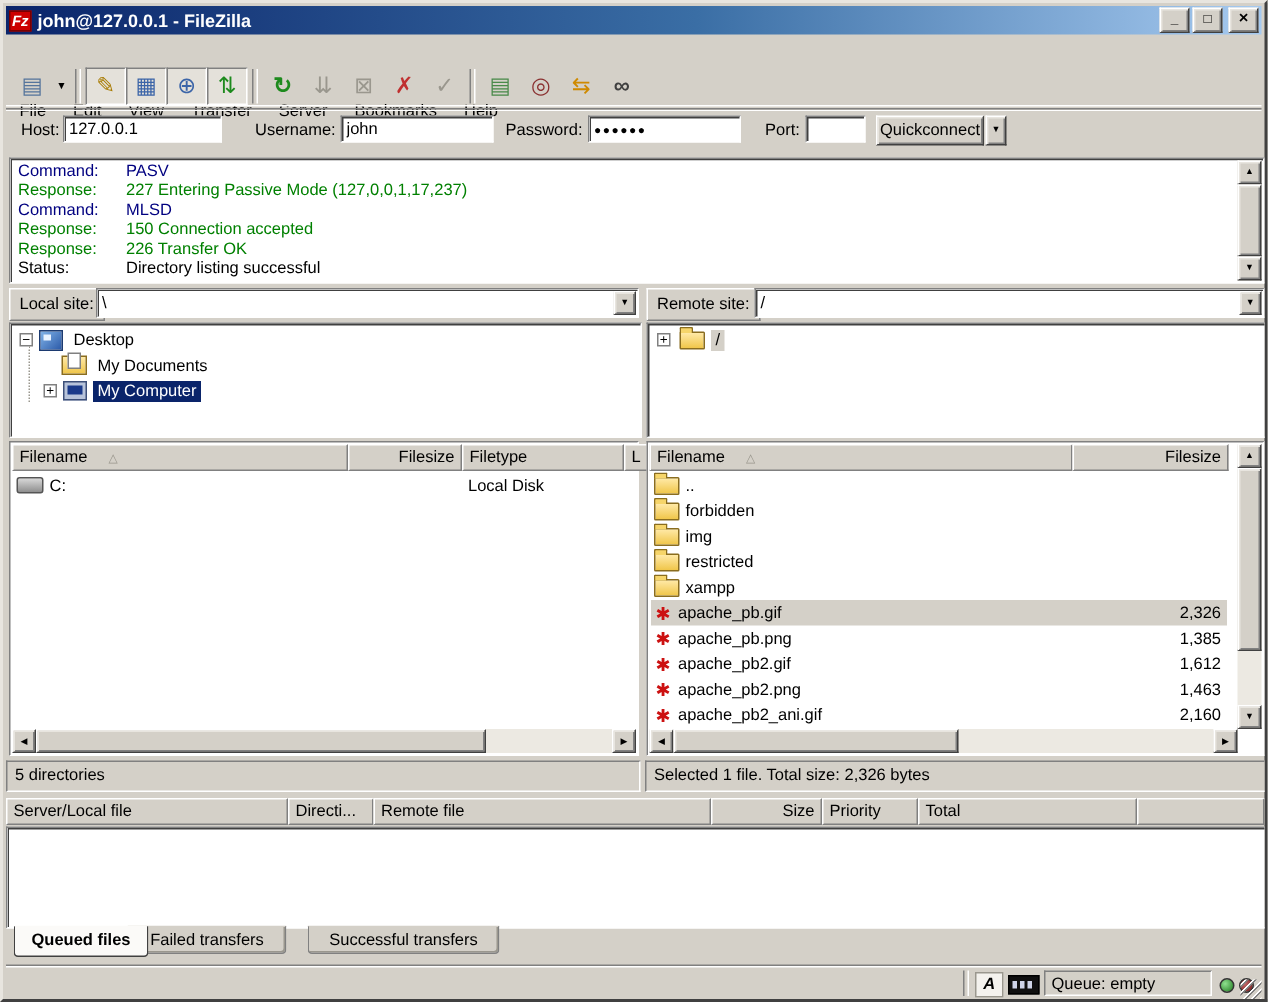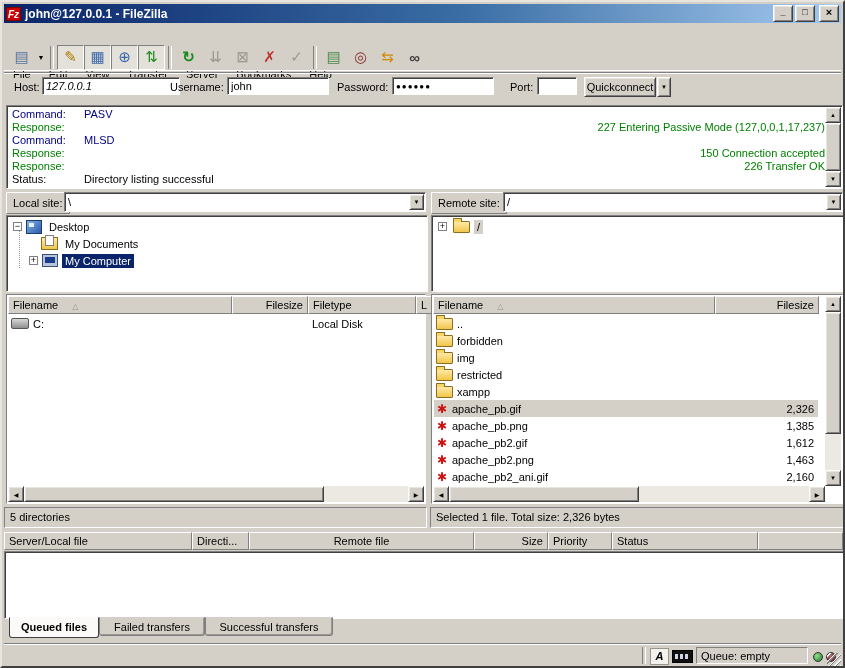--- a/index.html
+++ b/index.html
@@ -33,21 +33,21 @@
   
   .quickbar{left:2px;top:70px;width:837px;height:30px;border-top:1px solid #808080;box-shadow:inset 0 1px 0 #fff;}
   .qlabel{position:absolute;top:8px;}
   .qinput{position:absolute;top:4px;height:18px;border:1px solid;border-color:#808080 #fff #fff #808080;box-shadow:inset 1px 1px 0 #404040;background:#fff;font:11px "Liberation Sans",sans-serif;padding:0 3px;box-sizing:border-box;}
   .qbtn{position:absolute;top:4px;height:20px;font:11px "Liberation Sans",sans-serif;text-align:center;line-height:18px;cursor:pointer;box-sizing:border-box;}
   
   .log{left:4px;top:103px;width:837px;height:84px;box-sizing:border-box;}
   .loginner{position:absolute;left:1px;top:1px;right:17px;bottom:1px;background:#fff;overflow:hidden;padding:1px 0 0 4px;}
   .logline{display:flex;height:13px;line-height:13px;white-space:nowrap;}
   .logline .llabel{width:72px;}
-  .lcommand{color:#000080;}.lresponse{color:#008000;justify-content:space-between;}.lstatus{color:#000;}
+  .lcommand{color:#000080;}.lresponse{color:#008000;}.lstatus{color:#000;}
   
   .sb{background:#ece9e2;}
   .sbtn{background:#d4d0c8;border:1px solid;border-color:#ffffff #404040 #404040 #ffffff;box-shadow:inset 1px 1px 0 #e8e5df,inset -1px -1px 0 #808080;display:flex;align-items:center;justify-content:center;font-size:6px;color:#000;box-sizing:border-box;cursor:pointer;}
   .sthumb{background:#d4d0c8;border:1px solid;border-color:#ffffff #404040 #404040 #ffffff;box-shadow:inset 1px 1px 0 #e8e5df,inset -1px -1px 0 #808080;box-sizing:border-box;cursor:grab;}
   
   .siterow{height:22px;}
   .sitelabel{position:absolute;top:0;height:20px;line-height:20px;padding:0 6px;}
   .combo{position:absolute;top:0;height:20px;box-sizing:border-box;}
   .combotext{position:absolute;left:3px;top:2px;right:18px;height:14px;line-height:14px;background:transparent;white-space:pre;}
   .comboarrow{position:absolute;right:1px;top:1px;width:15px;bottom:1px;font-size:6px;}
@@ -166,21 +166,21 @@
     <div class="tbtn tb-sync">
         <span>⇆</span>
       </div>
     <div class="tbtn tb-find">
         <span>∞</span>
       </div>
   </div>
 
   <div class="abs quickbar">
     <span class="qlabel" style="left:10px;">Host:</span>
-    <input class="qinput" style="left: 38px; width: 138px; font-style: italic;" value="127.0.0.1">
+    <input class="qinput" style="left: 38px; width: 106px;" value="127.0.0.1">
     <span class="qlabel" style="left:166px;">Username:</span>
     <input class="qinput" style="left: 223px; width: 102px;" value="john">
     <span class="qlabel" style="left:333px;">Password:</span>
     <input class="qinput" style="left: 388px; width: 102px; font-size: 8px; letter-spacing: 1px;" value="●●●●●●">
     <span class="qlabel" style="left:506px;">Port:</span>
     <input class="qinput" style="left: 533px; width: 40px;" value="">
     <div class="qbtn raised2" style="left:580px;width:72px;">Quickconnect</div>
     <div class="qbtn raised2" style="left:653px;width:14px;font-size:6px;"><span>▼</span></div>
   </div>
 
@@ -363,31 +363,31 @@
         </div>
     </div>
   </div>
 
   <div class="abs statusbox" style="left:2px;top:505px;width:423px;height:21px;">5 directories</div>
   <div class="abs statusbox" style="left:428px;top:505px;width:415px;height:21px;">Selected 1 file. Total size: 2,326 bytes</div>
 
   <div class="abs" style="left:2px;top:530px;width:839px;height:19px;display:flex;">
     <div class="hcell" style="width:188px;"><span>Server/Local file</span></div>
     <div class="hcell" style="width:57px;"><span>Directi...</span></div>
-    <div class="hcell" style="width:225px;text-align:center;"><span>Remote file</span></div>
+    <div class="hcell" style="width:225px;"><span>Remote file</span></div>
     <div class="hcell" style="width:74px;text-align:right;"><span>Size</span></div>
     <div class="hcell" style="width:64px;"><span>Priority</span></div>
-    <div class="hcell" style="width:146px;"><span>Status</span></div>
+    <div class="hcell" style="width:146px;"><span>Total</span></div>
     <div class="hcell" style="flex:1;"></div>
   </div>
   <div class="abs sunkwhite" style="left:2px;top:549px;width:839px;height:66px;"></div>
 
   <div class="abs" style="left:2px;top:615px;width:839px;height:23px;">
     <div class="tab active" style="left:5px;width:90px;">Queued files</div>
-    <div class="tab" style="left:95px;width:106px;text-align:center;">Failed transfers</div>
+    <div class="tab" style="left:81px;width:106px;text-align:center;">Failed transfers</div>
     <div class="tab" style="left:201px;width:128px;">Successful transfers</div>
   </div>
 
   <div class="abs statusbar">
     <div class="abs groove" style="left:638px;top:3px;height:17px;"></div>
     <div class="ttype">A</div>
     <div class="badge">
         <i style="left:2px;"></i>
         <i style="left:7px;"></i>
         <i style="left:12px;"></i>

